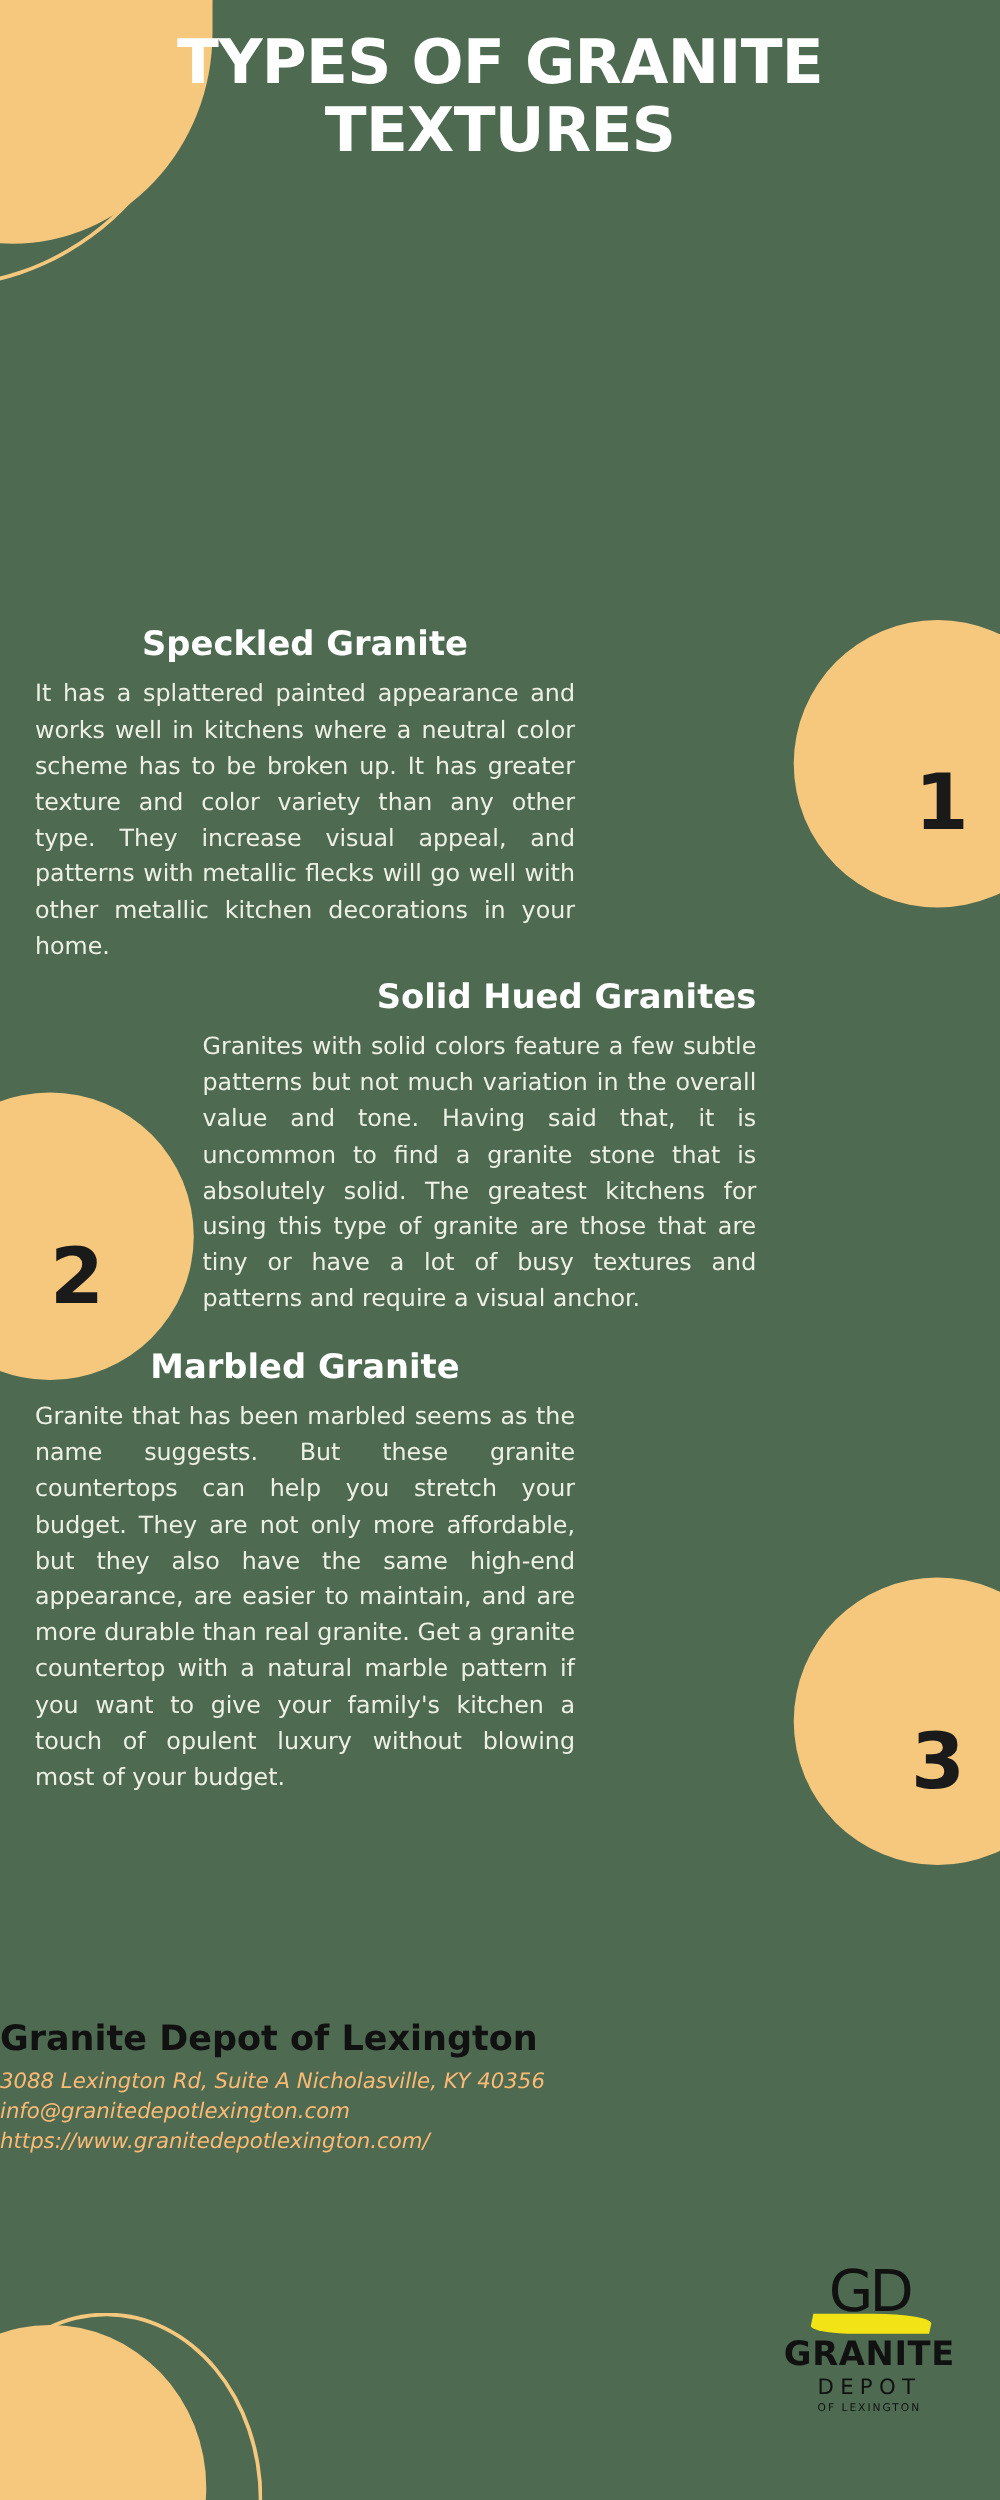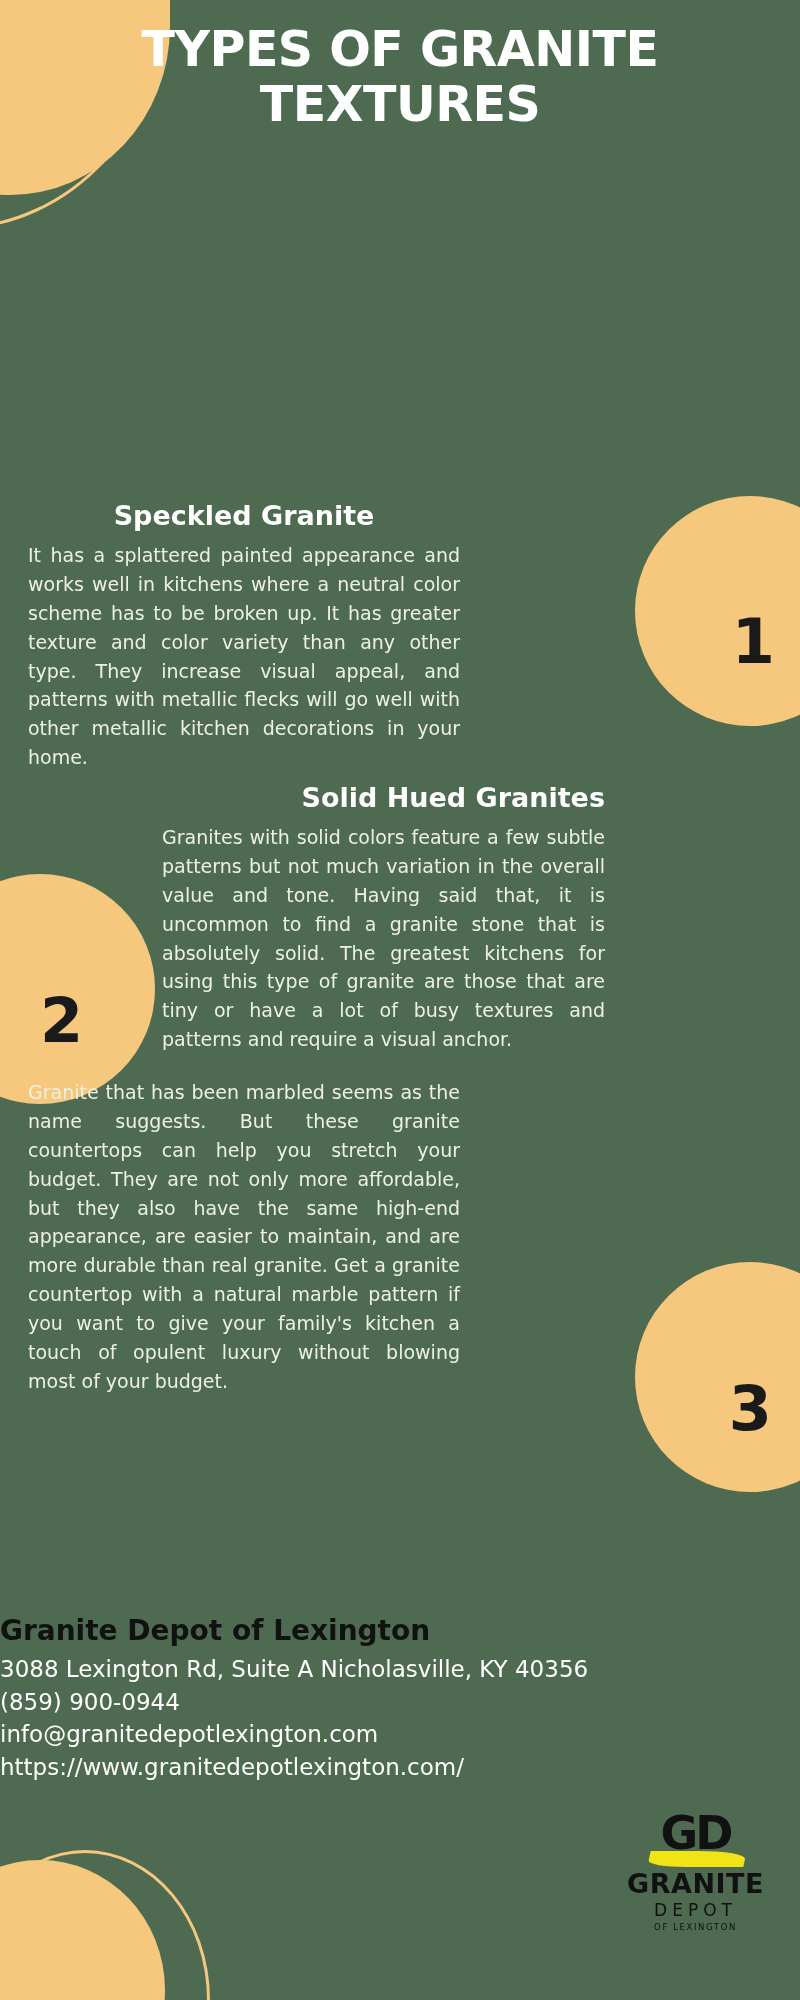--- a/index.html
+++ b/index.html
@@ -116,38 +116,39 @@
     position:absolute; left:0; right:0; top:1614px;
     text-align:left;
   }
   .footer .company {
     color:#111111;
     font-weight:bold;
     font-size:28px;
     margin:0 0 6px 0;
   }
   .footer .line {
-    color:#ffffff;
-    font-size:23px;
+    color:#fdba74;
+    font-size:17px;
     line-height:1.42;
     margin:0;
+    font-style:italic;
   }
 
   
   .logo {
     position:absolute; right:22px; top:1810px;
     width:165px; height:120px;
     text-align:center;
   }
   .logo-mark {
     position:relative; width:110px; height:58px; margin:0 auto;
   }
   .logo-mark .gd {
     font-family:"DejaVu Sans", sans-serif;
-    font-weight:bold;
+    font-weight:normal;
     font-size:46px;
     color:#111;
     letter-spacing:-3px;
     line-height:1;
   }
   .logo-swoosh {
     position:absolute; left:8px; bottom:1px;
     width:96px; height:16px;
     background:#f2e316;
     border-radius:0 50% 0 40%;
@@ -192,27 +193,27 @@
       <p class="sec-head">Speckled Granite</p>
       <p class="sec-body">It has a splattered painted appearance and works well in kitchens where a neutral color scheme has to be broken up. It has greater texture and color variety than any other type. They increase visual appeal, and patterns with metallic flecks will go well with other metallic kitchen decorations in your home.</p>
     </div>
 
     <div class="section sec2">
       <p class="sec-head">Solid Hued Granites</p>
       <p class="sec-body">Granites with solid colors feature a few subtle patterns but not much variation in the overall value and tone. Having said that, it is uncommon to find a granite stone that is absolutely solid. The greatest kitchens for using this type of granite are those that are tiny or have a lot of busy textures and patterns and require a visual anchor.</p>
     </div>
 
     <div class="section sec3">
+      <p class="sec-head">Marbled Granite</p>
       <p class="sec-body">Granite that has been marbled seems as the name suggests. But these granite countertops can help you stretch your budget. They are not only more affordable, but they also have the same high-end appearance, are easier to maintain, and are more durable than real granite. Get a granite countertop with a natural marble pattern if you want to give your family's kitchen a touch of opulent luxury without blowing most of your budget.</p>
     </div>
 
     <div class="footer">
       <p class="company">Granite Depot of Lexington</p>
       <p class="line">3088 Lexington Rd, Suite A Nicholasville, KY 40356</p>
-      <p class="line">(859) 900-0944</p>
       <p class="line">info@granitedepotlexington.com</p>
       <p class="line">https://www.granitedepotlexington.com/</p>
     </div>
 
     <div class="logo">
       <div class="logo-mark">
         <div class="gd">GD</div>
         <div class="logo-swoosh"></div>
       </div>
       <div class="logo-granite">GRANITE</div>

